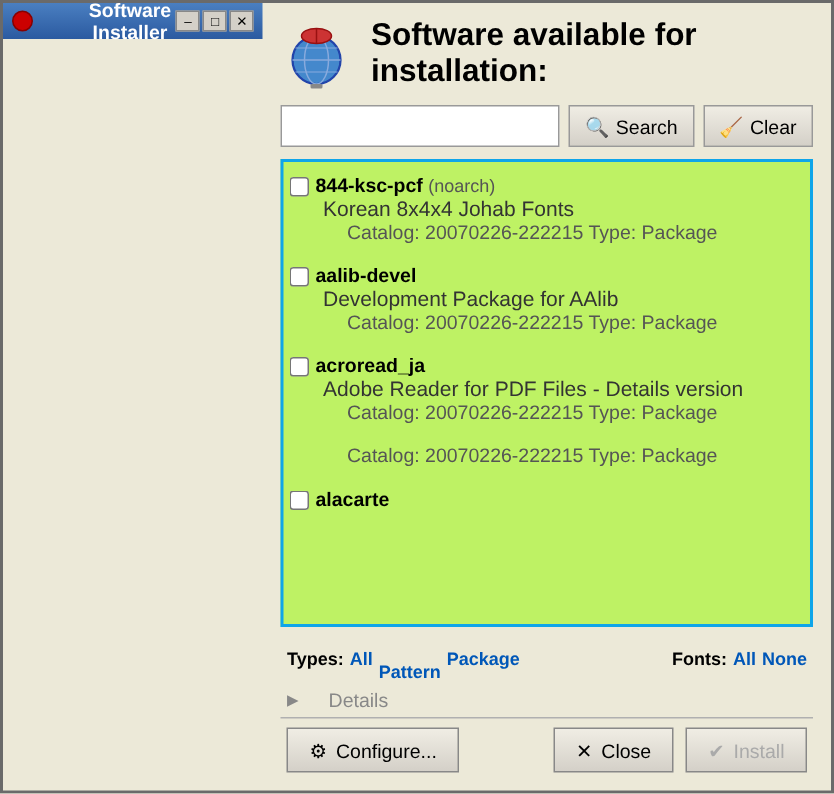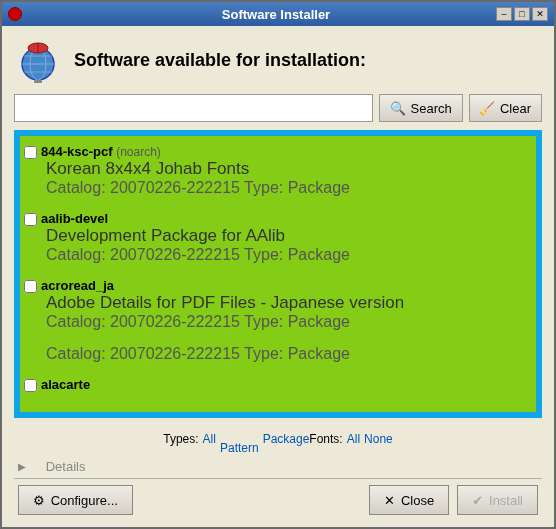--- a/index.html
+++ b/index.html
@@ -10,21 +10,21 @@
       width: 556px;
       height: 529px;
       overflow: hidden;
     }
     .window {
       width: 556px;
       height: 529px;
       background: #ece9d8;
       border: 2px solid #6a6a6a;
       display: flex;
-      flex-direction: column;
+      flex-direction: row;
     }
     .title-bar {
       background: linear-gradient(to bottom, #4a7fc1, #2b5aa0);
       color: white;
       display: flex;
       align-items: center;
       justify-content: space-between;
       padding: 3px 6px;
       height: 24px;
       user-select: none;
@@ -62,21 +62,21 @@
       align-items: center;
       gap: 12px;
       margin-bottom: 10px;
     }
     .globe-icon {
       width: 48px;
       height: 48px;
       flex-shrink: 0;
     }
     .header-text {
-      font-size: 18px;
+      font-size: 21px;
       font-weight: bold;
       color: #000;
     }
     .search-row {
       display: flex;
       align-items: center;
       gap: 6px;
       margin-bottom: 8px;
     }
     .search-input {
@@ -95,22 +95,22 @@
       background: linear-gradient(to bottom, #f0ede4, #d4d0c8);
       cursor: pointer;
       font-size: 13px;
       display: flex;
       align-items: center;
       gap: 4px;
       white-space: nowrap;
     }
     .list-container {
       flex: 1;
-      border: 6px solid #0ea5e9;
-      background: #84cc16;
+      border: 2px solid #0ea5e9;
+      background: #bef264;
       overflow-y: scroll;
       overflow-x: hidden;
       position: relative;
     }
     .list-inner {
       padding: 4px 0;
     }
     .pkg-item {
       padding: 4px 8px 4px 4px;
       border-bottom: none;
@@ -130,37 +130,38 @@
       font-size: 13px;
       color: #000;
     }
     .pkg-name-extra {
       font-weight: normal;
       font-size: 12px;
       color: #555;
     }
     .pkg-desc {
       margin-left: 22px;
-      font-size: 17px;
+      font-size: 14px;
       color: #333;
     }
     .pkg-catalog {
-      margin-left: 22px;
-      font-size: 16px;
+      margin-left: 38px;
+      font-size: 13px;
       color: #555;
     }
     .pkg-spacer {
       height: 6px;
     }
     .bottom-bar {
       display: flex;
       align-items: center;
-      justify-content: center;
+      justify-content: space-between;
       padding: 4px 4px 2px;
       border-top: none;
+      font-weight: bold;
     }
     .types-row {
       display: flex;
       align-items: center;
       gap: 4px;
       font-size: 12px;
     }
     .types-label { color: #000; }
     .link-blue { color: #0057b8; cursor: pointer; text-decoration: none; }
     .select-row {
@@ -290,21 +291,21 @@
           <div class="pkg-desc">Development Package for AAlib</div>
           <div class="pkg-catalog">Catalog: 20070226-222215 Type: Package</div>
         </div>
         <div class="pkg-spacer"></div>
 
         <div class="pkg-item">
           <div class="pkg-header">
             <input type="checkbox" class="pkg-checkbox" style="">
             <span class="pkg-name">acroread_ja</span>
           </div>
-          <div class="pkg-desc">Adobe Details for PDF Files - Japanese version</div>
+          <div class="pkg-desc">Adobe Reader for PDF Files - Details version</div>
           <div class="pkg-catalog">Catalog: 20070226-222215 Type: Package</div>
         </div>
         <div class="pkg-spacer"></div>
 
         <div class="pkg-item">
           <div class="pkg-catalog">Catalog: 20070226-222215 Type: Package</div>
         </div>
         <div class="pkg-spacer"></div>
 
         <div class="pkg-item">

